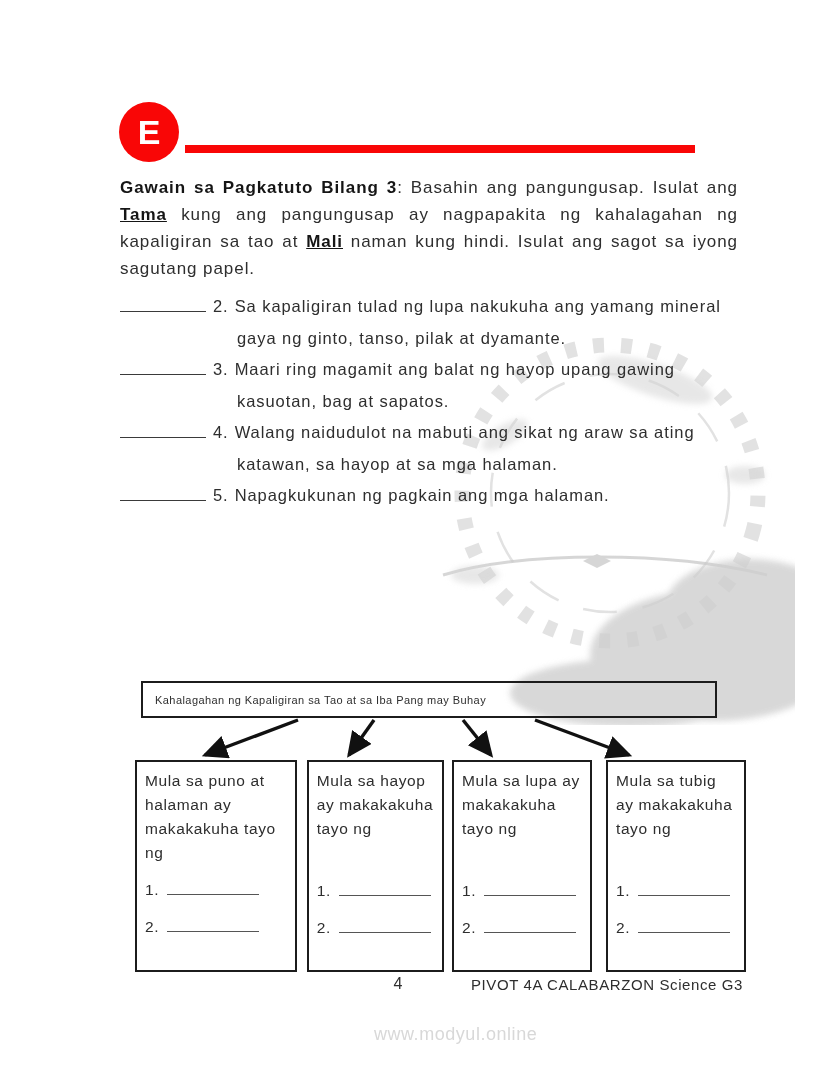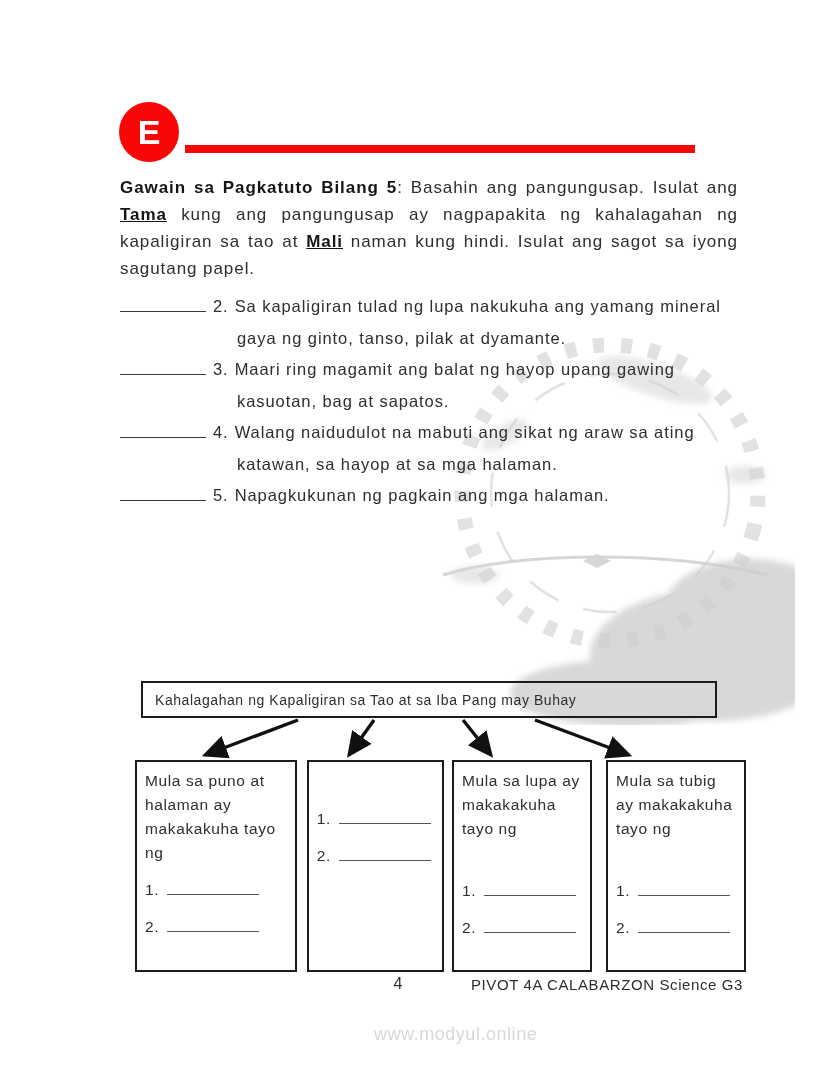--- a/index.html
+++ b/index.html
@@ -30,21 +30,21 @@
   .b{font-weight:bold;color:#151515;}
   .bu{font-weight:bold;color:#151515;text-decoration:underline;}
   .qlist{margin-top:9px;font-size:16.5px;line-height:31.5px;text-align:left;}
   .q-item{padding-left:117px;text-indent:-117px;}
   .blankline{display:inline-block;width:86px;border-bottom:1.6px solid #3a3a3a;height:.95em;margin-right:7px;vertical-align:baseline;}
   .qnum{margin-right:6px;}
   
   .cmap-title{
     position:absolute;left:141px;top:681px;width:576px;height:37px;z-index:1;
     border:2px solid #1c1c1c;background:transparent;display:flex;align-items:center;
-    padding-left:12px;box-sizing:border-box;font-size:14px;letter-spacing:.04em;
+    padding-left:12px;box-sizing:border-box;font-size:11px;letter-spacing:.04em;
   }
   .arrows{position:absolute;left:135px;top:716px;width:580px;height:46px;z-index:1;}
   .boxrow{position:absolute;left:135px;top:760px;width:611px;height:212px;display:flex;z-index:1;}
   .mbox{
     border:2px solid #1c1c1c;box-sizing:border-box;height:212px;background:transparent;
     padding:7px 8px;font-size:15.5px;line-height:24px;letter-spacing:.04em;position:relative;
   }
   .mbox.b1{width:171px;margin-right:10px;}
   .mbox.b2{width:145px;margin-right:8px;}
   .mbox.b3{width:148px;margin-right:14px;}
@@ -90,21 +90,21 @@
       </defs>
   </svg>
 
   <div class="badge">
     <span>E</span>
   </div>
   <div class="rule"></div>
 
   <div class="txt block3">
     <div class="para">
-      <span class="b">Gawain sa Pagkatuto Bilang 5</span><span>: Basahin ang pangungusap. Isulat ang </span><span class="bu">Tama</span><span> kung ang pangungusap ay nagpapakita ng kahalagahan ng kapaligiran sa tao at </span><span class="bu">Mali</span><span> naman kung hindi. Isulat ang sagot sa iyong sagutang papel.</span>
+      <span class="b">Gawain sa Pagkatuto Bilang 3</span><span>: Basahin ang pangungusap. Isulat ang </span><span class="bu">Tama</span><span> kung ang pangungusap ay nagpapakita ng kahalagahan ng kapaligiran sa tao at </span><span class="bu">Mali</span><span> naman kung hindi. Isulat ang sagot sa iyong sagutang papel.</span>
     </div>
 
     <div class="qlist">
       <div class="q-item">
         <span class="blankline"></span><span class="qnum">2.</span><span>Sa kapaligiran tulad ng lupa nakukuha ang yamang mineral gaya ng ginto, tanso, pilak at dyamante.</span>
       </div>
       <div class="q-item">
         <span class="blankline"></span><span class="qnum">3.</span><span>Maari ring magamit ang balat ng hayop upang gawing kasuotan, bag at sapatos.</span>
       </div>
       <div class="q-item">
@@ -137,20 +137,21 @@
 
   <div class="boxrow">
     <div class="mbox b1">
       <div>Mula sa puno at halaman ay makakakuha tayo ng</div>
       <div class="blanks">
         <div class="brow"><span>1.</span><span class="bline"></span></div>
         <div class="brow"><span>2.</span><span class="bline"></span></div>
       </div>
     </div>
     <div class="mbox b2">
+      <div>Mula sa hayop ay makakakuha tayo ng</div>
       <div class="blanks">
         <div class="brow"><span>1.</span><span class="bline"></span></div>
         <div class="brow"><span>2.</span><span class="bline"></span></div>
       </div>
     </div>
     <div class="mbox b3">
       <div>Mula sa lupa ay makakakuha tayo ng</div>
       <div class="blanks">
         <div class="brow"><span>1.</span><span class="bline"></span></div>
         <div class="brow"><span>2.</span><span class="bline"></span></div>

